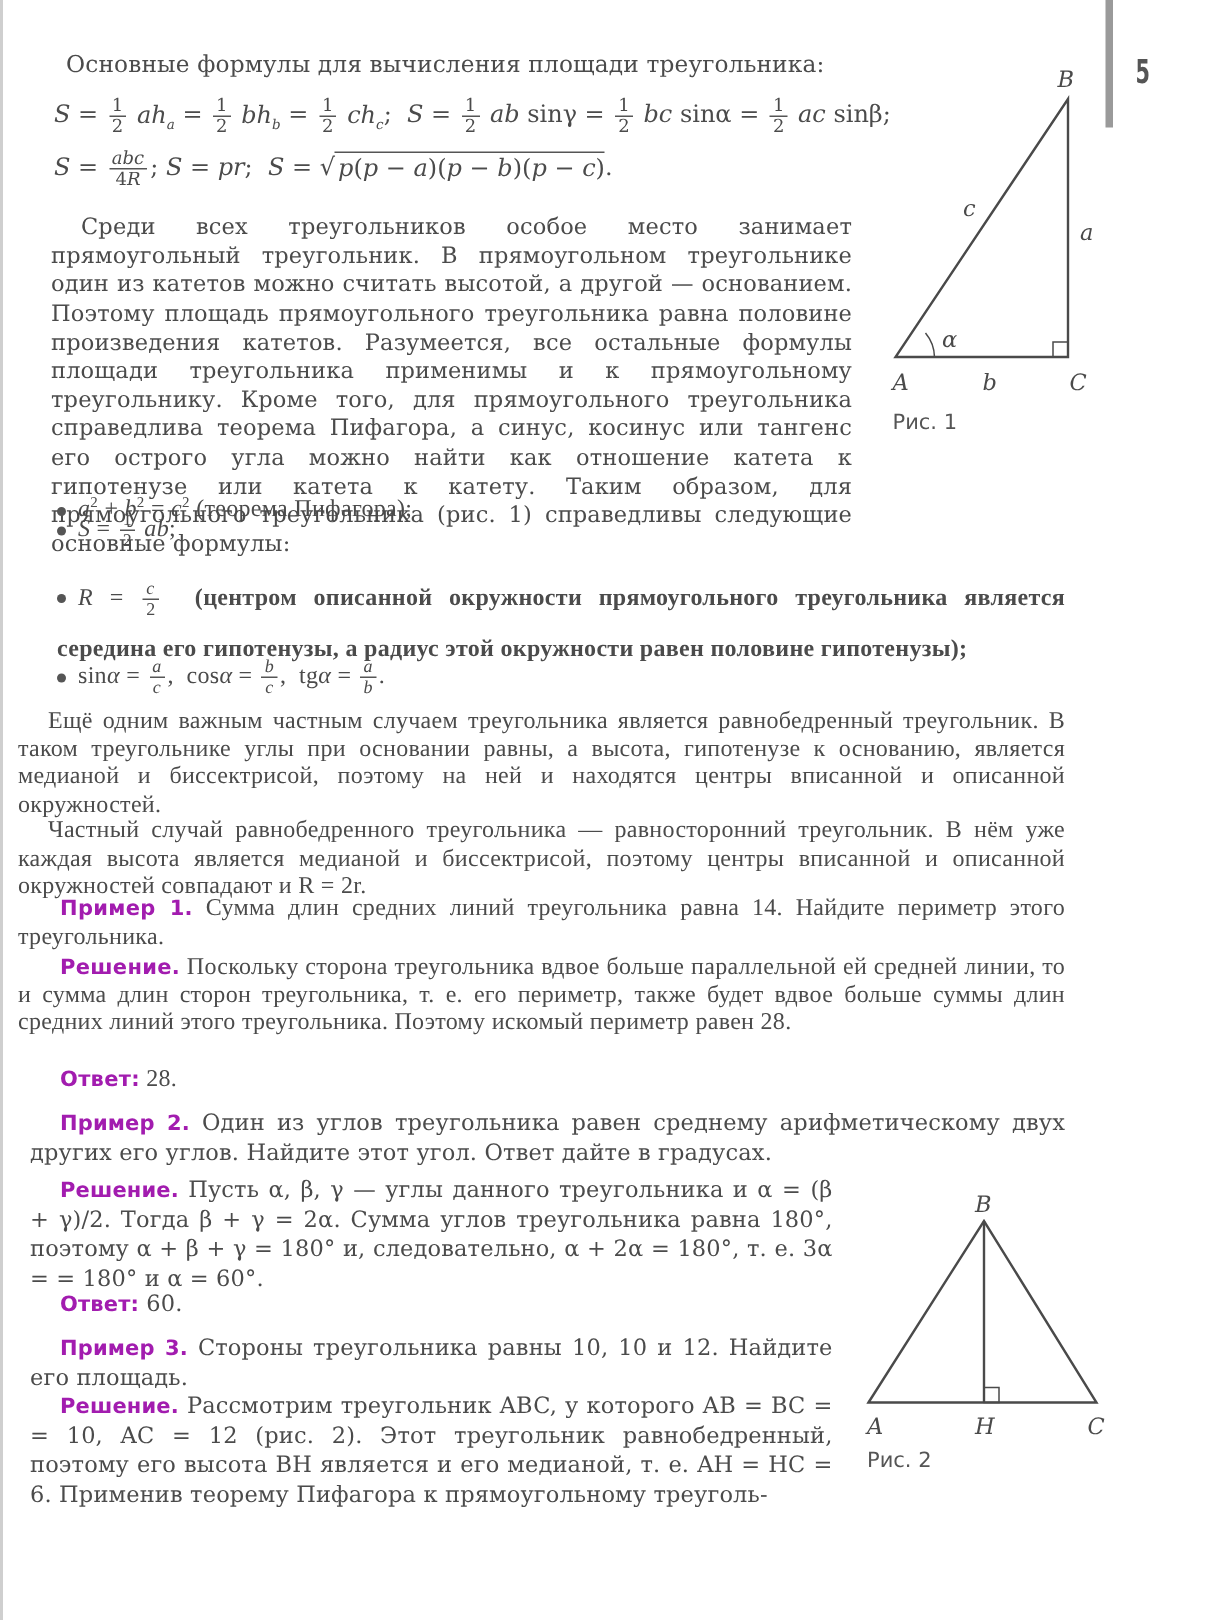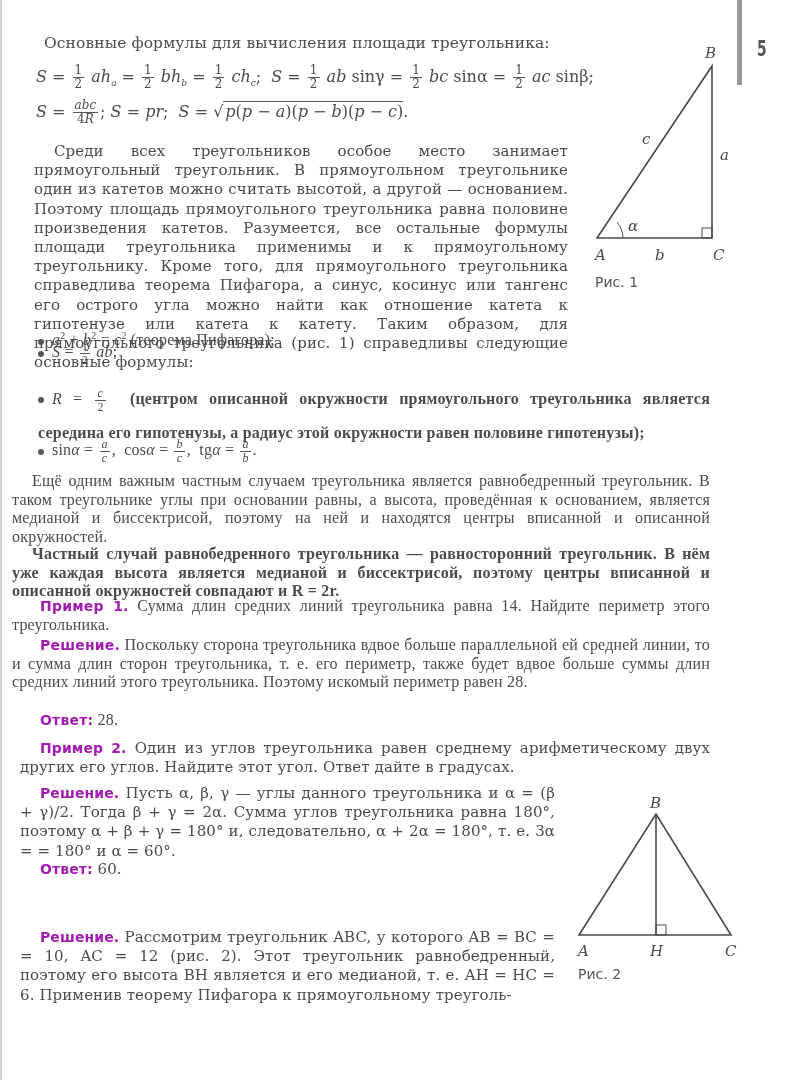--- a/index.html
+++ b/index.html
@@ -68,22 +68,22 @@
   <div class="txt narrow" style="left:38px;top:340px;">
     <span class="bullet"></span><i>S</i> = <span class="frac"><span class="num">1</span><span class="den">2</span></span> <i>ab</i>;
   </div>
   <div class="txt narrow just" style="left:38px;top:382px;width:672px;">
     <span class="bullet"></span><i>R</i> = <span class="frac"><span class="num"><i>c</i></span><span class="den">2</span></span>&nbsp; <span style="line-height:34px;font-weight:bold;">(центром описанной окружности прямоугольного треугольника является середина его гипотенузы, а радиус этой окружности равен половине гипотенузы);</span>
   </div>
   <div class="txt narrow" style="left:38px;top:438px;">
     <span class="bullet"></span>sin<i>α</i> = <span class="frac"><span class="num"><i>a</i></span><span class="den"><i>c</i></span></span>,&nbsp; cos<i>α</i> = <span class="frac"><span class="num"><i>b</i></span><span class="den"><i>c</i></span></span>,&nbsp; tg<i>α</i> = <span class="frac"><span class="num"><i>a</i></span><span class="den"><i>b</i></span></span>.
   </div>
 
-  <div class="txt narrow just indent" style="left:12px;top:472px;width:698px;">Ещё одним важным частным случаем треугольника является равнобедренный треугольник. В таком треугольнике углы при основании равны, а высота, проведённая к основанием, является медианой и биссектрисой, поэтому на ней и находятся центры вписанной и описанной окружностей.</div>
-  <div class="txt narrow just indent" style="left:12px;top:545px;width:698px;font-weight:bold;">Частный случай равнобедренного треугольника — равносторонний треугольник. В нём уже каждая высота является медианой и биссектрисой, поэтому центры вписанной и описанной окружностей совпадают  и R = 2r.</div>
+  <div class="txt narrow just indent" style="left:12px;top:472px;width:698px;">Ещё одним важным частным случаем треугольника является равнобедренный треугольник. В таком треугольнике углы при основании равны, а высота, гипотенузе к основанию, является медианой и биссектрисой, поэтому на ней и находятся центры вписанной и описанной окружностей.</div>
+  <div class="txt narrow just indent" style="left:12px;top:545px;width:698px;">Частный случай равнобедренного треугольника — равносторонний треугольник. В нём уже каждая высота является медианой и биссектрисой, поэтому центры вписанной и описанной окружностей совпадают  и R = 2r.</div>
 
   <div class="txt narrow just" style="left:12px;top:597px;width:698px;text-indent:28px;">
     <span class="bold-label">Пример 1.</span> <span>Сумма длин средних линий треугольника равна 14. Найдите периметр этого треугольника.</span>
   </div>
   <div class="txt narrow just" style="left:12px;top:636px;width:698px;text-indent:28px;">
     <span class="bold-label">Решение.</span> <span>Поскольку сторона треугольника вдвое больше параллельной ей средней линии, то и сумма длин сторон треугольника, т. е. его периметр, также будет вдвое больше суммы длин средних линий этого треугольника. Поэтому искомый периметр равен 28.</span>
   </div>
   <div class="txt narrow" style="left:40px;top:711px;">
     <span class="bold-label">Ответ:</span> <span>28.</span>
   </div>
@@ -91,20 +91,23 @@
   <div class="txt just" style="left:20px;top:739px;width:690px;text-indent:20px;">
     <span class="bold-label">Пример 2.</span> <span>Один из углов треугольника равен среднему арифметическому двух других его углов. Найдите этот угол. Ответ дайте в градусах.</span>
   </div>
   <div class="txt just" style="left:20px;top:784px;width:535px;text-indent:20px;">
     <span class="bold-label">Решение.</span> <span>Пусть α, β, γ — углы данного треугольника и α = (β + γ)/2. Тогда β + γ = 2α. Сумма углов треугольника равна 180°, поэтому α + β + γ = 180° и, следовательно, α + 2α = 180°,  т. е. 3α = = 180° и α = 60°.</span>
   </div>
   <div class="txt" style="left:40px;top:860px;">
     <span class="bold-label">Ответ:</span> <span>60.</span>
   </div>
 
+  <div class="txt just" style="left:20px;top:889px;width:535px;text-indent:20px;">
+    <span class="bold-label">Пример 3.</span> <span>Стороны треугольника равны 10, 10 и 12. Найдите его площадь.</span>
+  </div>
   <div class="txt just" style="left:20px;top:928px;width:535px;text-indent:20px;">
     <span class="bold-label">Решение.</span> <span>Рассмотрим треугольник ABC, у которого AB = BC = = 10, AC = 12 (рис. 2). Этот треугольник равнобедренный, поэтому его высота BH является и его медианой, т. е. AH = HC = 6. Применив теорему Пифагора к прямоугольному треуголь-</span>
   </div>
 
   <svg style="position:absolute;left:570px;top:790px;" width="190" height="180">
     <polygon points="9,145 86,24 161,145" fill="none" stroke="#4a4a4a" stroke-width="1.6"></polygon>
     <line x1="86" y1="24" x2="86" y2="145" stroke="#4a4a4a" stroke-width="1.6"></line>
     <rect x="86" y="135" width="10" height="10" fill="none" stroke="#4a4a4a" stroke-width="1"></rect>
     <text x="80" y="18">B</text>
     <text x="8" y="166">A</text>

